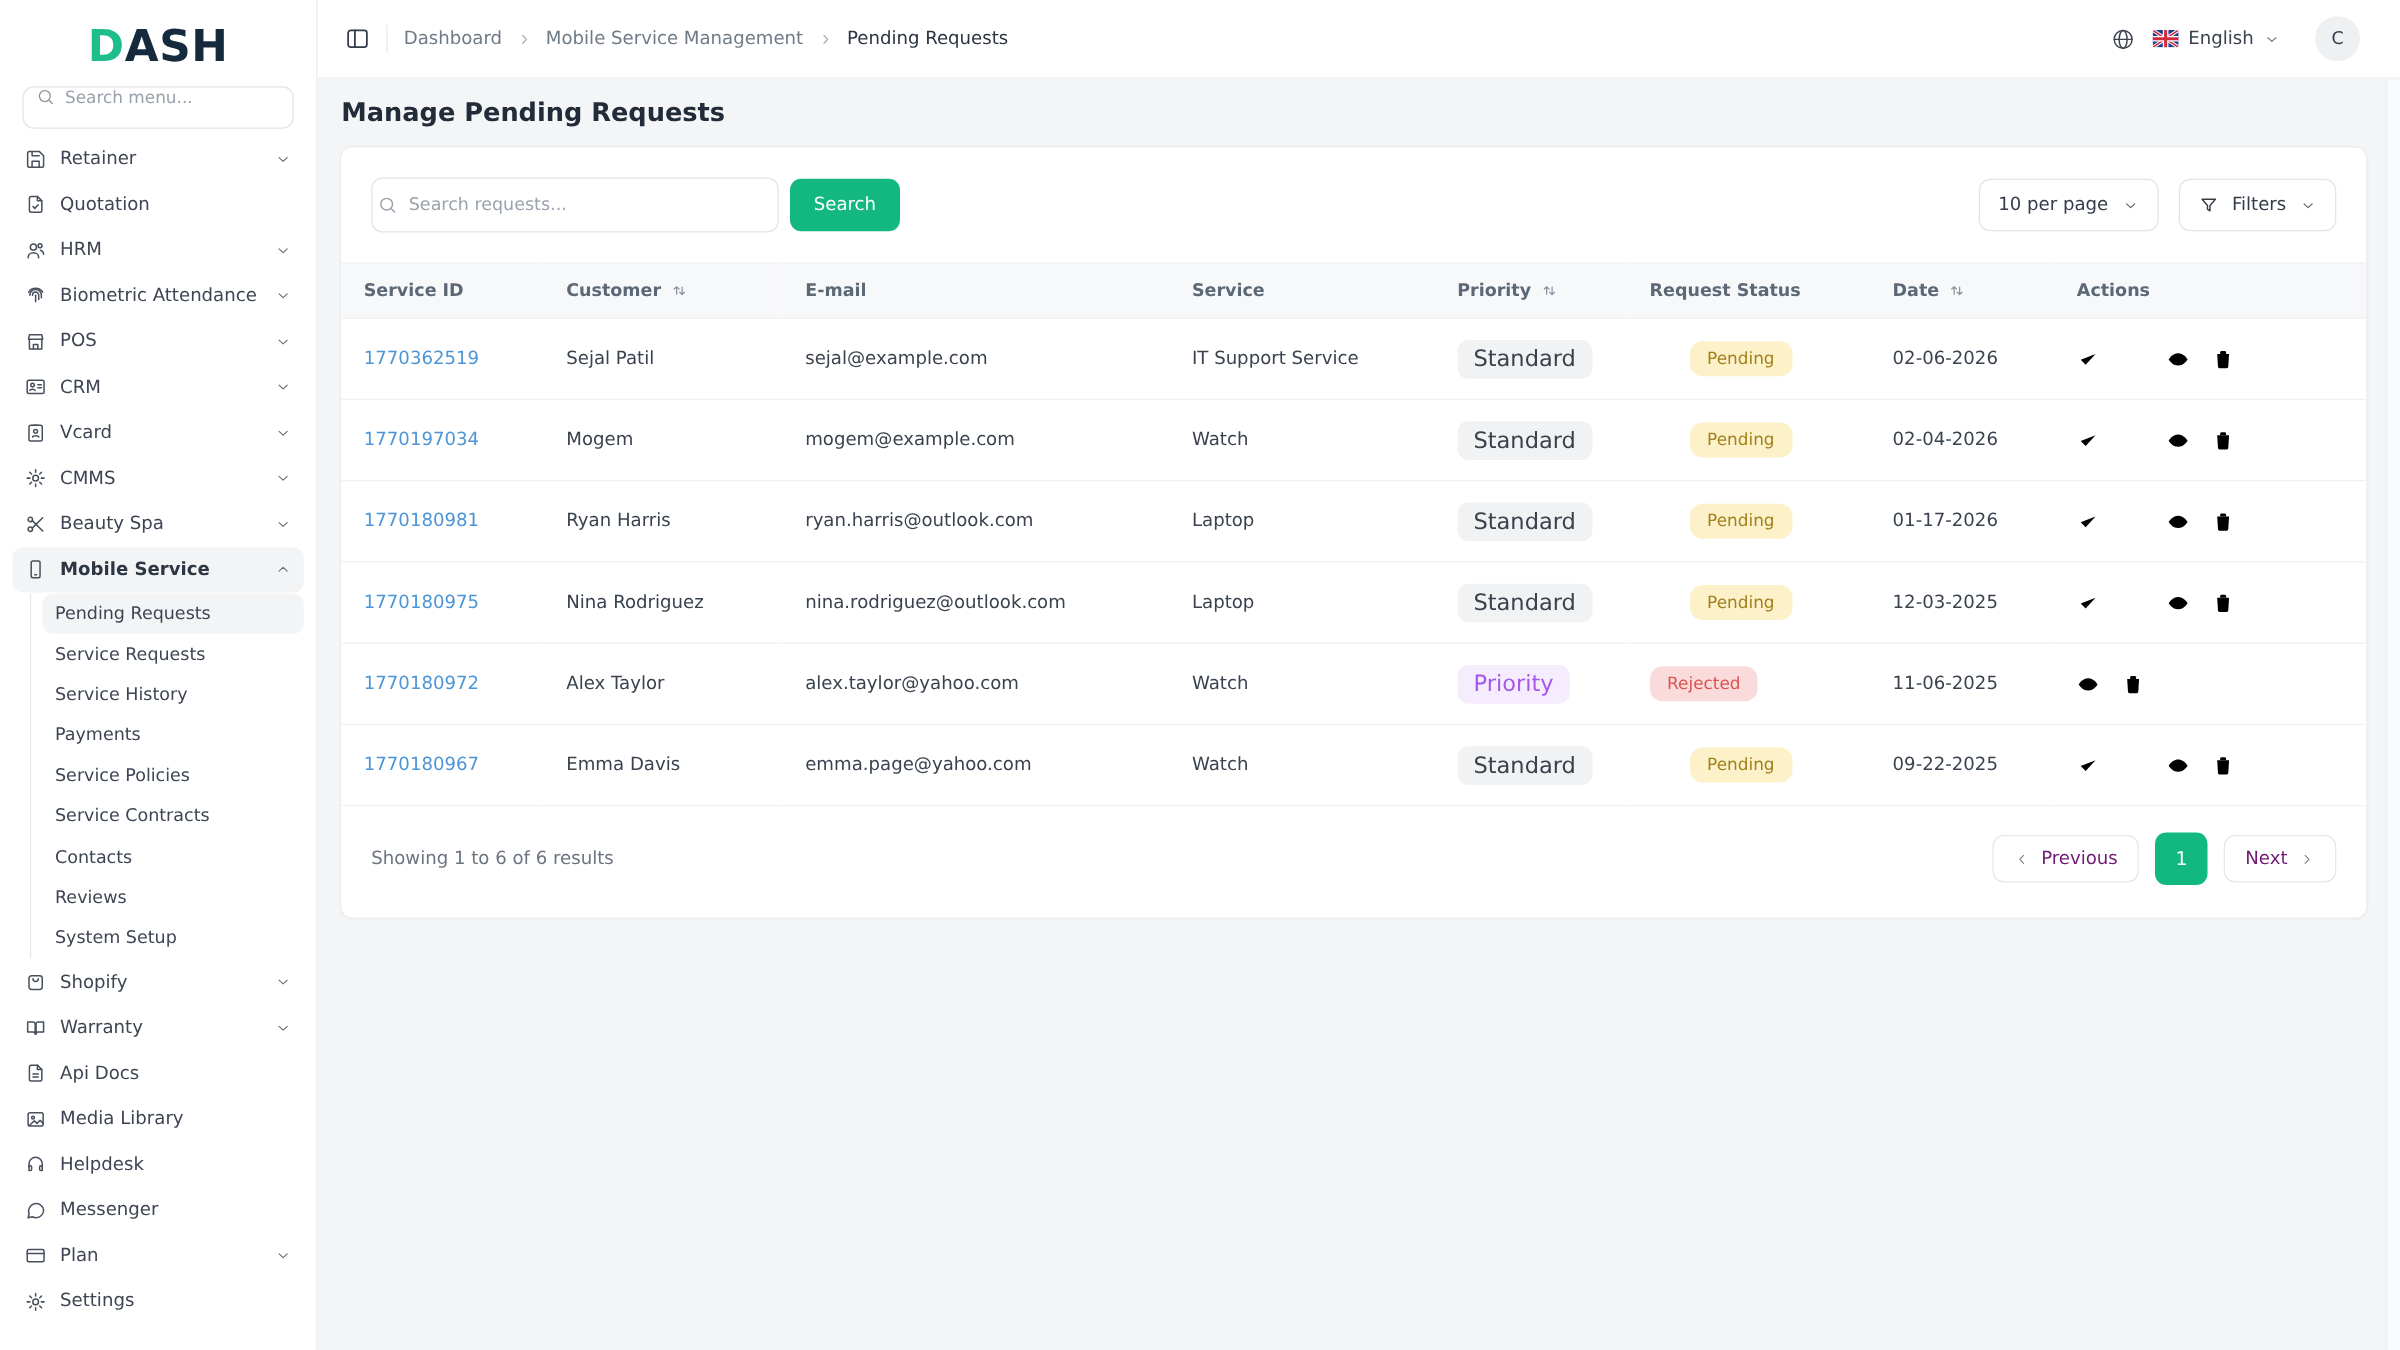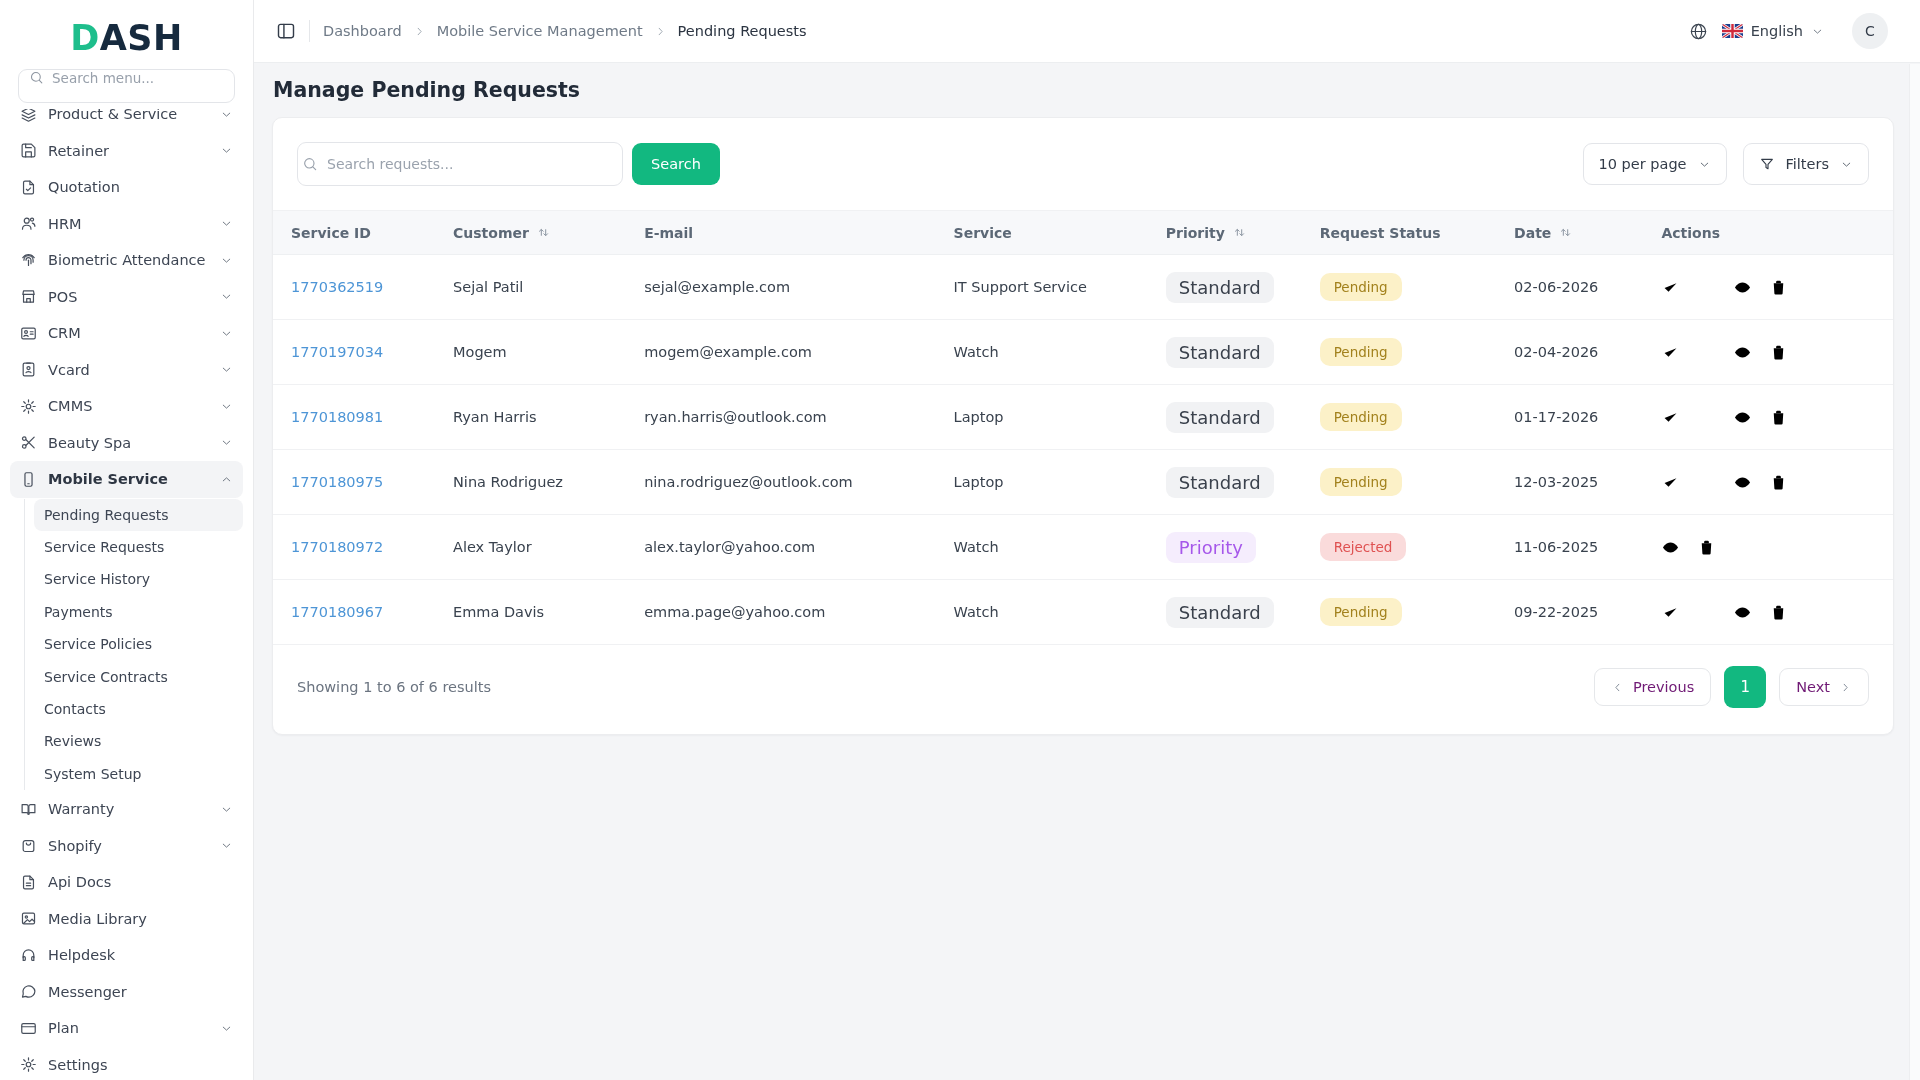--- a/index.html
+++ b/index.html
@@ -108,21 +108,21 @@
   }
   thead th .th-inner { display: flex; align-items: center; gap: 7px; }
   thead th .sort svg { width: 15px; height: 15px; color: #8b95a1; stroke-width: 1.6; }
   tbody td { height: 65px; border-bottom: 1px solid #f0f1f3; font-size: 14.5px; color: #39424e; padding-left: 18px; }
   a.link { color: var(--link, #4d95d6); text-decoration: none; cursor: pointer; }
 
   .badge { display: inline-block; padding: 5px 13px; border-radius: 9px; font-size: 18px; }
   .badge.standard { background: var(--standard-bg, #f1f2f4); color: #3a414c; }
   .badge.priority { background: var(--priority-bg, #f5edfd); color: var(--priority-text, #a658ea); }
   .status { display: inline-block; padding: 6px 14px; border-radius: 10px; font-size: 13.5px; }
-  .status.pending { background: var(--pending-bg, #fcf1c8); color: var(--pending-text, #a2811c); }
+  .status.pending { background: var(--pending-bg, #fcf1c8); color: var(--pending-text, #a2811c); margin-left: 32px; }
   .status.rejected { background: var(--rejected-bg, #fadbdb); color: var(--rejected-text, #df5151); }
 
   .actions { display: flex; align-items: center; gap: 17px; }
   .act { background: none; border: none; padding: 0; cursor: pointer; display: flex; }
   .act svg { width: 19px; height: 19px; stroke-width: 1.8; }
   .act.green { color: #23a45e; }
   .act.red { color: #e5524c; }
 
   .card-footer { display: flex; align-items: center; padding: 21px 24px 26px; }
   .summary { font-size: 14.5px; color: #6b7480; }
@@ -155,35 +155,20 @@
   <div class="side-search">
     <span class="ic">
         <svg viewBox="0 0 24 24">
           <circle cx="11" cy="11" r="7"></circle>
           <line x1="16.2" y1="16.2" x2="20.5" y2="20.5"></line>
         </svg>
       </span>
     <input placeholder="Search menu..." style="">
   </div>
   <nav id="nav" class="nav">
-      <div class="nav-item clipped">
-        <span class="ic nav-ic">
-          <svg viewBox="0 0 24 24">
-            <path d="M12 3 3 7.5l9 4.5 9-4.5L12 3z"></path>
-            <path d="M3 12.5 12 17l9-4.5"></path>
-            <path d="M3 17 12 21.5 21 17"></path>
-          </svg>
-        </span>
-        <span>Product &amp; Service</span>
-        <span class="chev ic">
-          <svg viewBox="0 0 24 24">
-            <polyline points="6 9.5 12 15 18 9.5"></polyline>
-          </svg>
-        </span>
-      </div>
       <div class="nav-item">
         <span class="ic nav-ic">
           <svg viewBox="0 0 24 24">
             <path d="M5 3h11l5 5v11a2 2 0 0 1-2 2H5a2 2 0 0 1-2-2V5a2 2 0 0 1 2-2z"></path>
             <path d="M8 3v5h8"></path>
             <path d="M8 21v-7h8v7"></path>
           </svg>
         </span>
         <span>Retainer</span>
         <span class="chev ic">
@@ -349,39 +334,39 @@
         <div class="sub-item">
           <span>Reviews</span>
         </div>
         <div class="sub-item">
           <span>System Setup</span>
         </div>
       </div>
       <div class="nav-item">
         <span class="ic nav-ic">
           <svg viewBox="0 0 24 24">
+            <rect x="4.5" y="5" width="15" height="15.5" rx="3"></rect>
+            <path d="M9 8.5c0 1.7 1.3 3 3 3s3-1.3 3-3"></path>
+          </svg>
+        </span>
+        <span>Shopify</span>
+        <span class="chev ic">
+          <svg viewBox="0 0 24 24">
+            <polyline points="6 9.5 12 15 18 9.5"></polyline>
+          </svg>
+        </span>
+      </div>
+      <div class="nav-item">
+        <span class="ic nav-ic">
+          <svg viewBox="0 0 24 24">
             <path d="M3 5h6a2.5 2.5 0 0 1 2.5 2.5V19A2.5 2.5 0 0 0 9 16.5H3V5z"></path>
             <path d="M21 5h-6a2.5 2.5 0 0 0-2.5 2.5V19a2.5 2.5 0 0 1 2.5-2.5h6V5z"></path>
           </svg>
         </span>
         <span>Warranty</span>
-        <span class="chev ic">
-          <svg viewBox="0 0 24 24">
-            <polyline points="6 9.5 12 15 18 9.5"></polyline>
-          </svg>
-        </span>
-      </div>
-      <div class="nav-item">
-        <span class="ic nav-ic">
-          <svg viewBox="0 0 24 24">
-            <rect x="4.5" y="5" width="15" height="15.5" rx="3"></rect>
-            <path d="M9 8.5c0 1.7 1.3 3 3 3s3-1.3 3-3"></path>
-          </svg>
-        </span>
-        <span>Shopify</span>
         <span class="chev ic">
           <svg viewBox="0 0 24 24">
             <polyline points="6 9.5 12 15 18 9.5"></polyline>
           </svg>
         </span>
       </div>
       <div class="nav-item">
         <span class="ic nav-ic">
           <svg viewBox="0 0 24 24">
             <path d="M14 3H7a2 2 0 0 0-2 2v14a2 2 0 0 0 2 2h10a2 2 0 0 0 2-2V8l-5-5z"></path>

